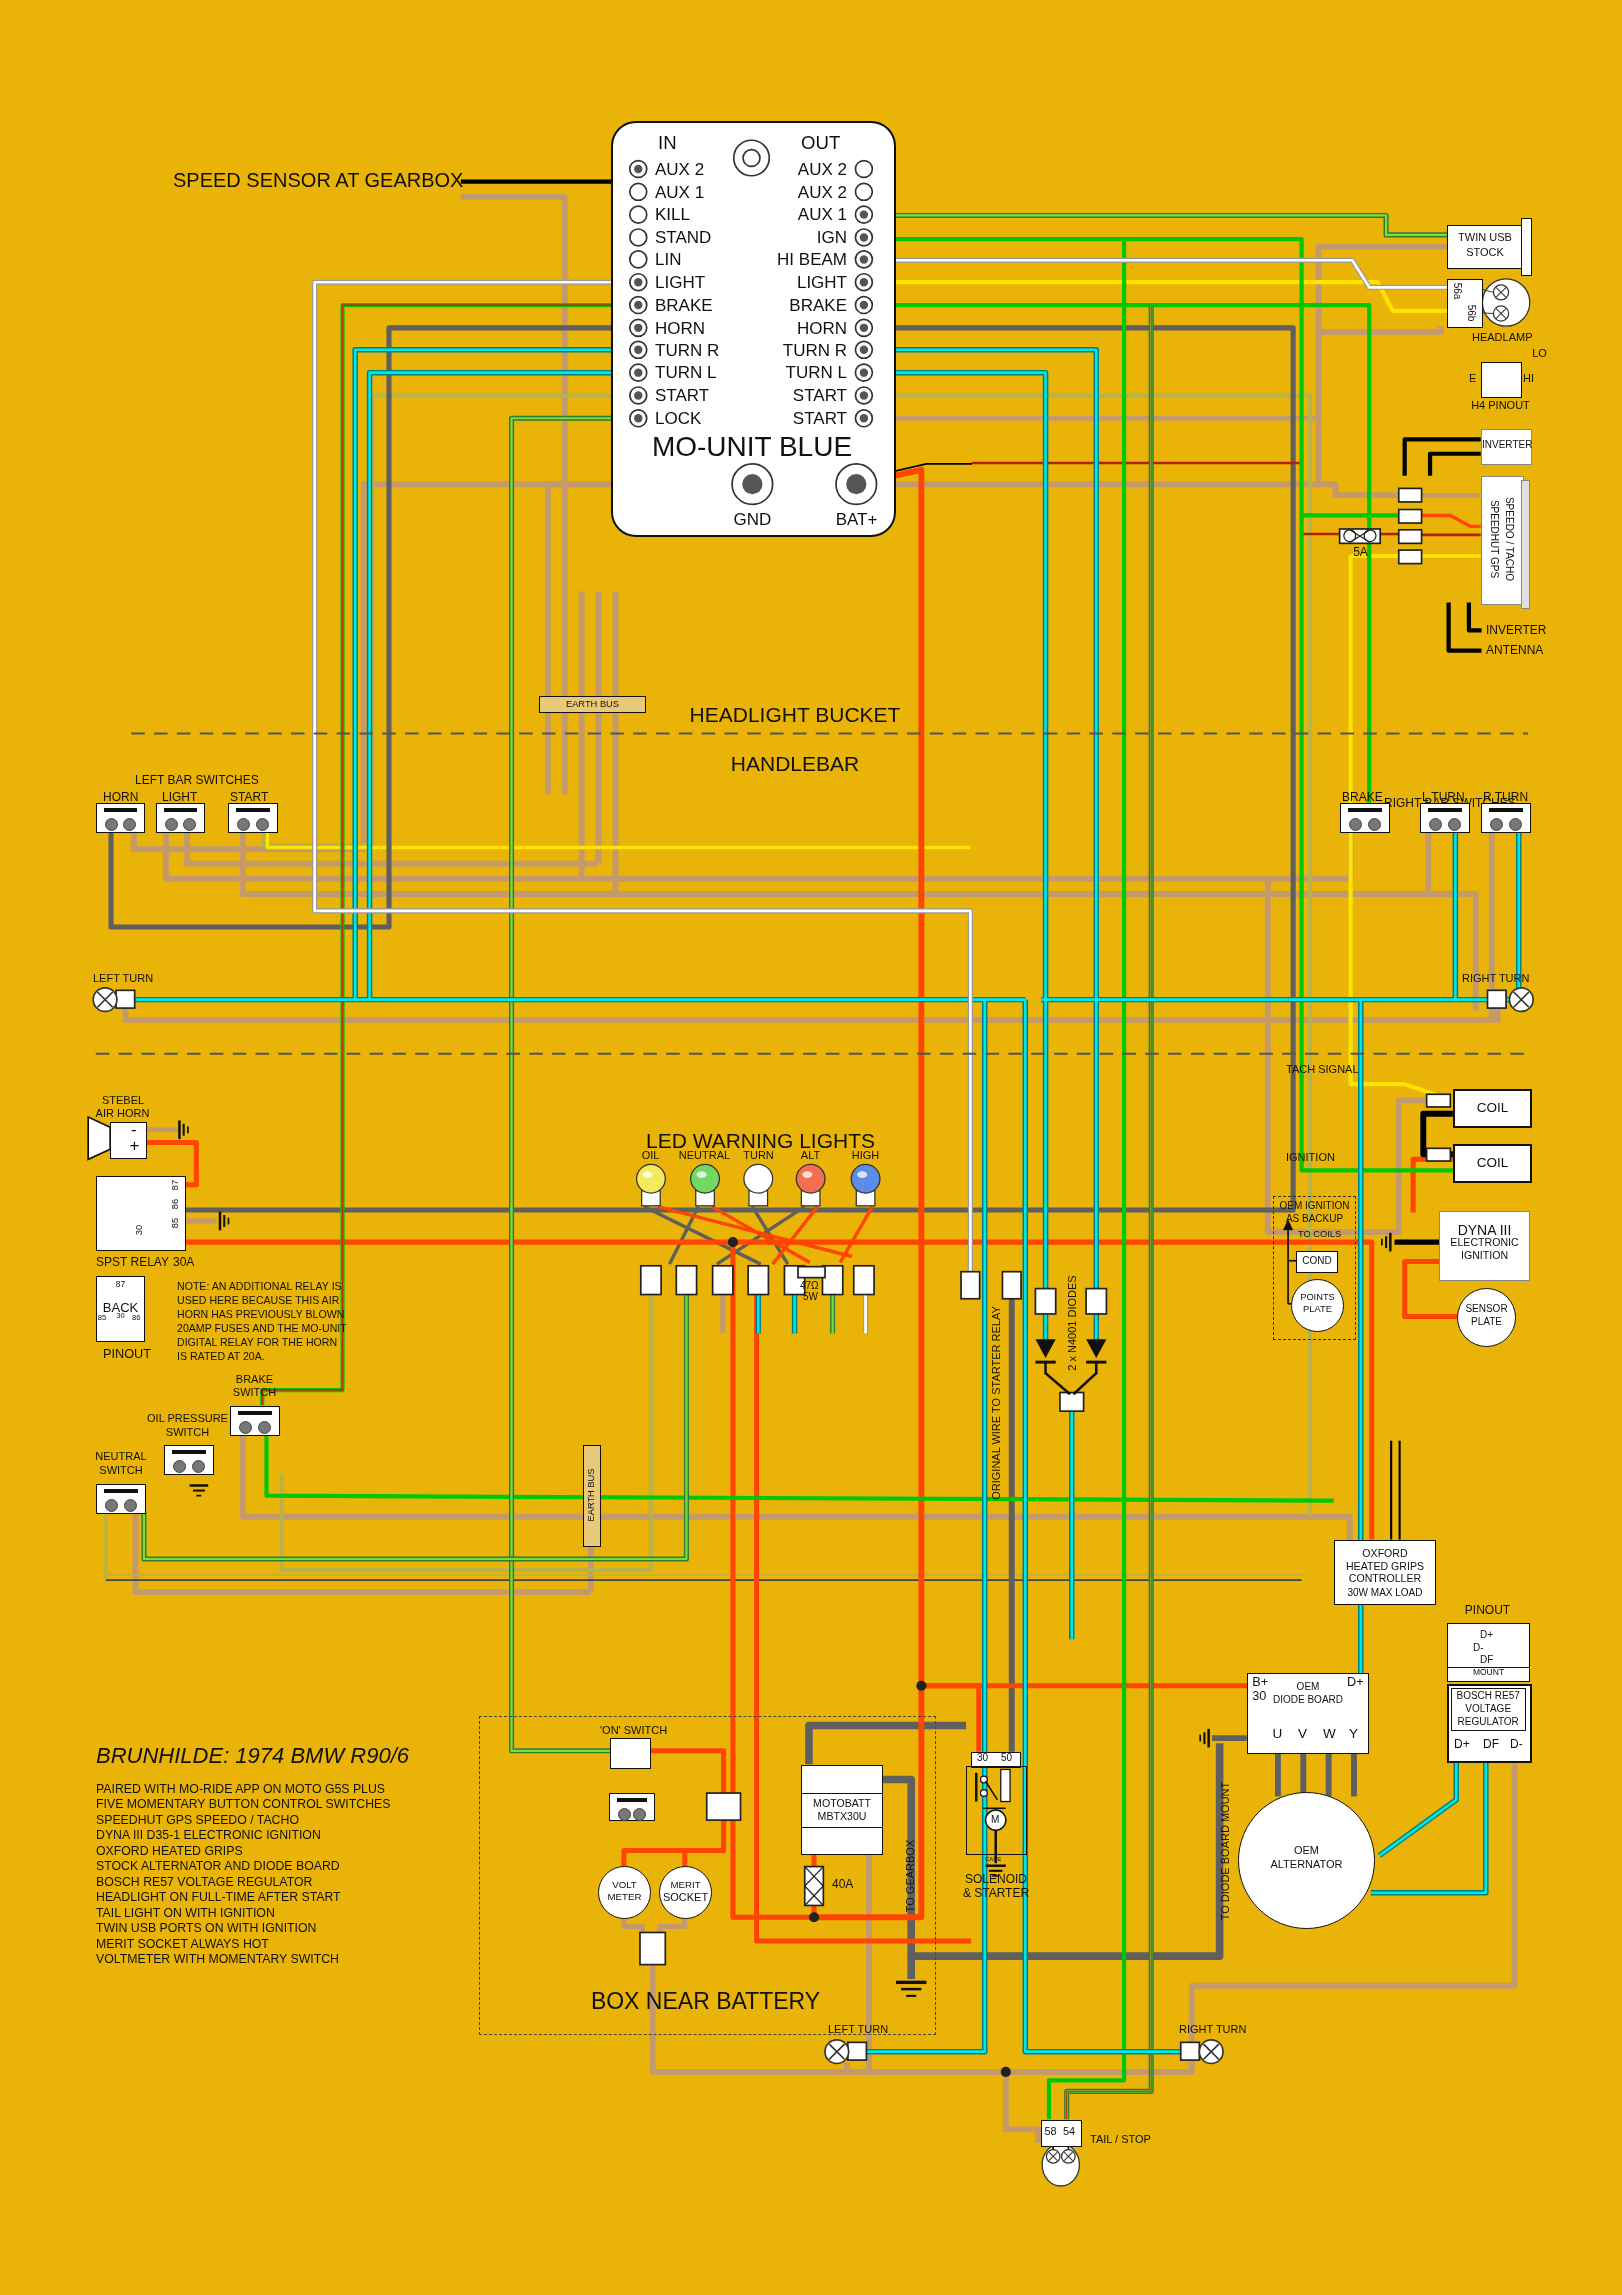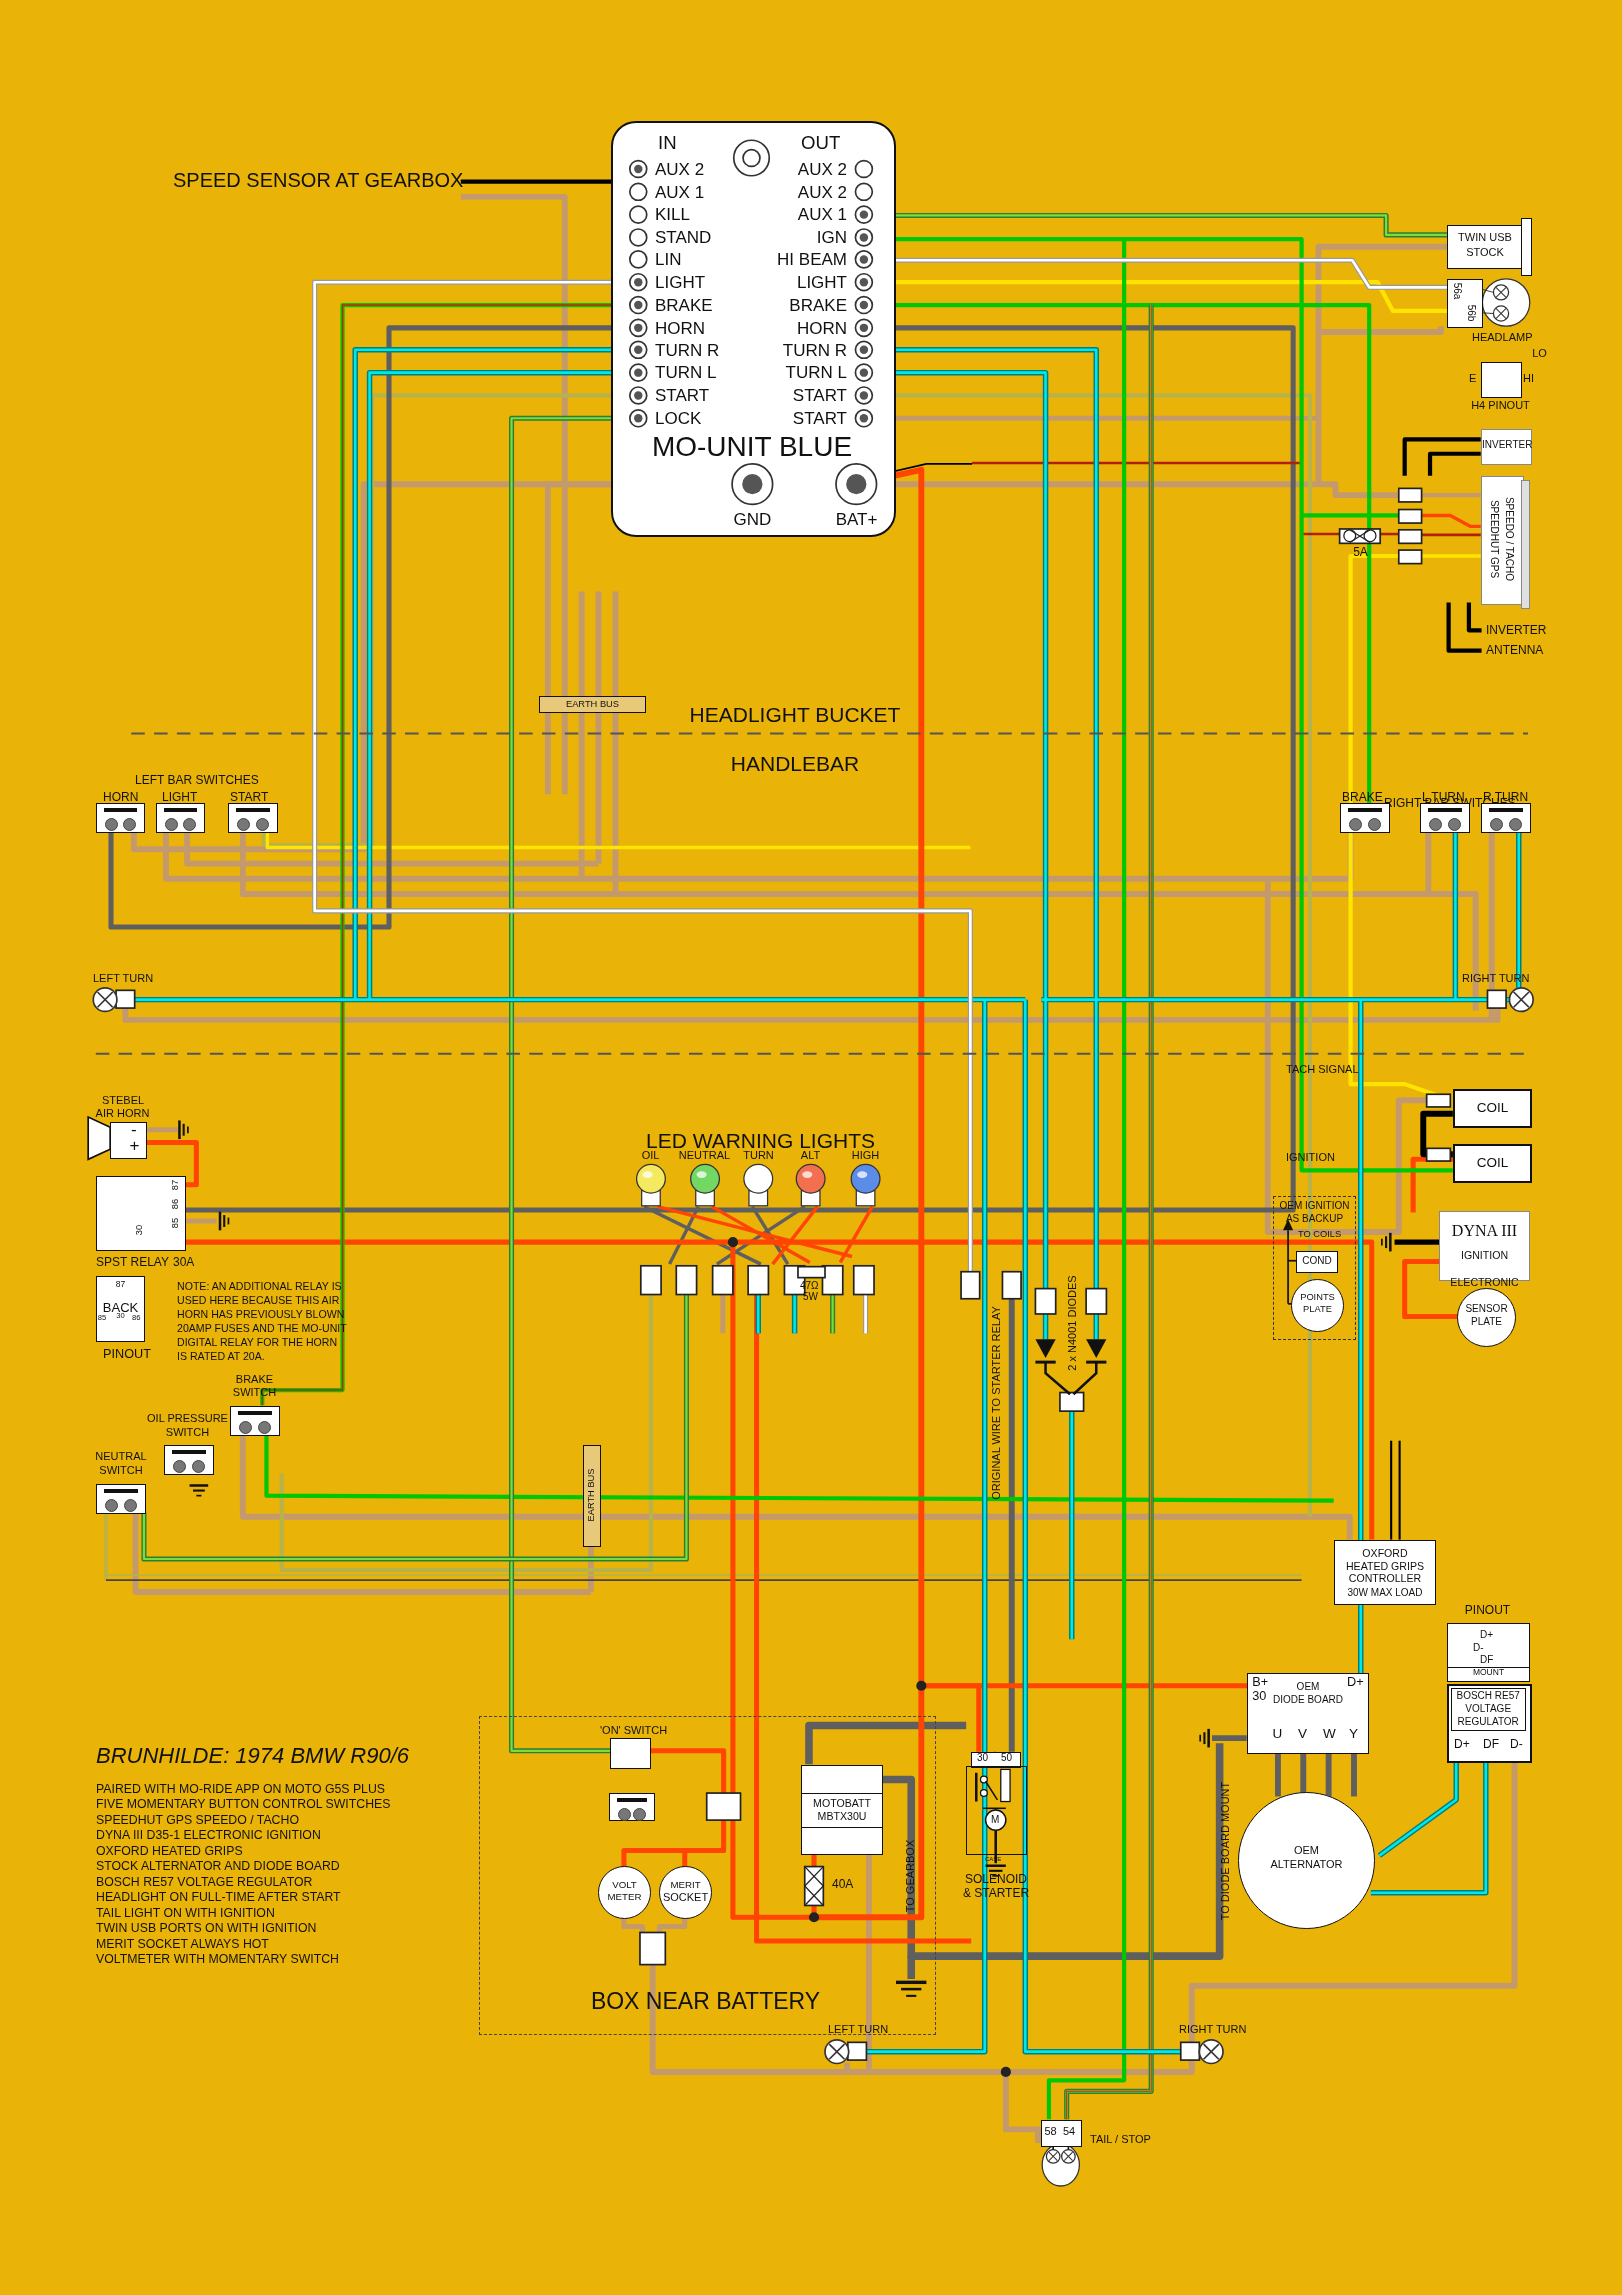--- a/index.html
+++ b/index.html
@@ -675,22 +675,22 @@
 
 <div class="l" style="left:1286px;top:1063px;font-size:11px;">TACH SIGNAL</div>
 <div class="l" style="left:1286px;top:1151px;font-size:11px;">IGNITION</div>
 <div class="box" style="left:1453px;top:1089px;width:75px;height:35px;border-width:2.1px;">
   <div class="l c" style="left:0;top:8.5px;width:100%;font-size:13.5px;">COIL</div>
 </div>
 <div class="box" style="left:1453px;top:1144px;width:75px;height:35px;border-width:2.1px;">
   <div class="l c" style="left:0;top:8.5px;width:100%;font-size:13.5px;">COIL</div>
 </div>
 <div class="box-g" style="left:1439px;top:1211px;width:89px;height:68px;">
-  <div class="l c" style="left:0;top:10px;width:100%;font-size:16px;font-family:Liberation Serif, serif;">DYNA III</div>
-  <div class="l c" style="left:0;top:24px;width:100%;font-size:10.6px;margin-top:40px;">ELECTRONIC</div>
+  <div class="l c" style="left:0;top:10px;width:100%;font-size:14px;">DYNA III</div>
+  <div class="l c" style="left:0;top:24px;width:100%;font-size:10.6px;">ELECTRONIC</div>
   <div class="l c" style="left:0;top:37px;width:100%;font-size:10.6px;">IGNITION</div>
 </div>
 <div class="circle" style="left:1457px;top:1288px;width:57px;height:57px;">
   <div class="l c" style="left:0;top:14.4px;width:100%;font-size:10px;">SENSOR</div>
   <div class="l c" style="left:0;top:27px;width:100%;font-size:10px;">PLATE</div>
 </div>
 <div class="dash" style="left:1273px;top:1196px;width:81px;height:142px;border-color:#333;">
   <div class="l c" style="left:0;top:3.4px;width:100%;font-size:10px;">OEM IGNITION</div>
   <div class="l c" style="left:0;top:16px;width:100%;font-size:10px;">AS BACKUP</div>
   <div class="l" style="left:24px;top:32px;font-size:9.3px;">TO COILS</div>

